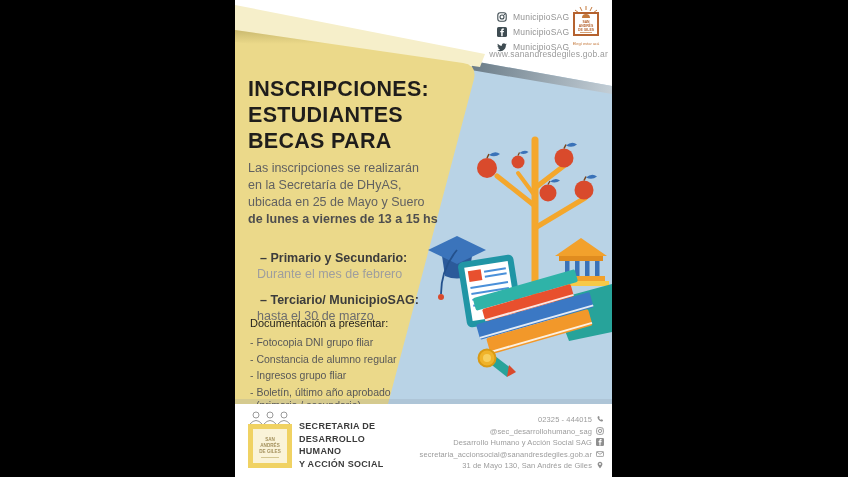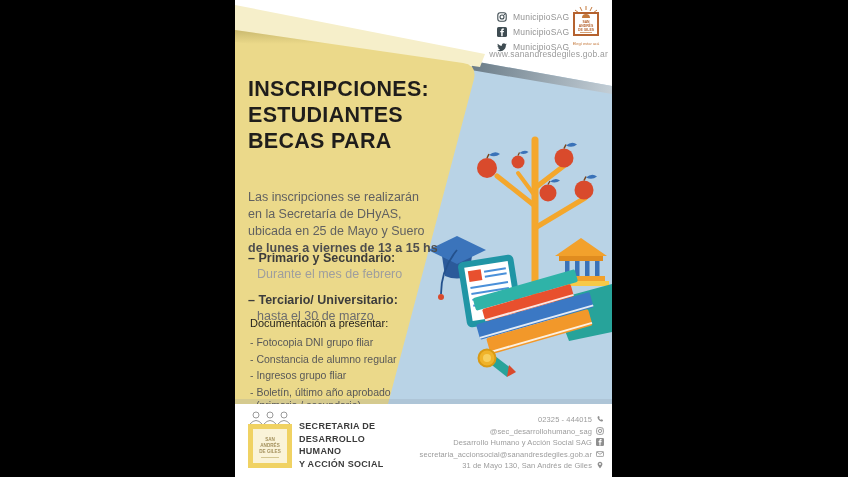--- a/index.html
+++ b/index.html
@@ -15,25 +15,25 @@
   .sic{width:10px;height:10px;color:#3f4c52;display:inline-flex;}
   .sic svg{width:10px;height:10px;display:block;}
   .stx{font-size:8.5px;color:#949494;letter-spacing:.2px;}
   .mini-logo{position:absolute;left:331px;top:5px;width:40px;text-align:center;}
   .mini-logo .tagline{font-size:4px;color:#c4783b;margin-top:1px;line-height:4px;}
   .website{position:absolute;right:4px;top:49px;font-size:8.5px;color:#9b9b9b;letter-spacing:.2px;}
 
   
   .title{position:absolute;left:13px;top:76px;font-size:21.5px;font-weight:bold;
          color:#1f1d1b;line-height:26px;letter-spacing:.3px;}
-  .intro{position:absolute;left:13px;top:189px;font-size:12.5px;color:#616161;line-height:17px;}
+  .intro{position:absolute;left:13px;top:160px;font-size:12.5px;color:#616161;line-height:17px;}
   .intro .bold-line{font-weight:bold;color:#4e4e4e;}
   .schedule{position:absolute;left:13px;top:250px;font-size:12.5px;line-height:16px;}
   .sched-item{margin-bottom:10px;}
-  .sched-label{font-weight:bold;color:#3c3c3c;}
+  .sched-label{font-weight:bold;color:#3c3c3c;margin-left:12px;}
   .sched-detail{padding-left:9px;}
   .detail-light{color:#9e9e9e;}
   .detail-dark{color:#6d6d6d;}
   .docs{position:absolute;left:15px;top:317px;}
   .docs-heading{font-size:11px;font-weight:normal;color:#1f1d1b;margin-bottom:5px;}
   .doc-item{font-size:10.5px;color:#585858;line-height:16.5px;}
   .doc-cont{font-size:10.5px;color:#585858;line-height:11px;padding-left:6px;}
 
   
   .footer{position:absolute;left:0;top:404px;width:377px;height:60px;background:#fff;}
@@ -228,21 +228,21 @@
       <div>ubicada en 25 de Mayo y Suero</div>
       <div class="bold-line">de lunes a viernes de 13 a 15 hs</div>
     </div>
 
     <div class="schedule">
       <div class="sched-item">
         <div class="sched-label">– Primario y Secundario:</div>
         <div class="sched-detail detail-light">Durante el mes de febrero</div>
       </div>
       <div class="sched-item">
-        <div class="sched-label">– Terciario/ Universitario:</div>
+        <div class="sched-label">– Terciario/ MunicipioSAG:</div>
         <div class="sched-detail detail-dark">hasta el 30 de marzo</div>
       </div>
     </div>
 
     <div class="docs">
       <div class="docs-heading">Documentación a presentar:</div>
       <div class="doc-item">- Fotocopia DNI grupo fliar</div>
       <div class="doc-item">- Constancia de alumno regular</div>
       <div class="doc-item">- Ingresos grupo fliar</div>
       <div class="doc-item">- Boletín, último año aprobado</div>

